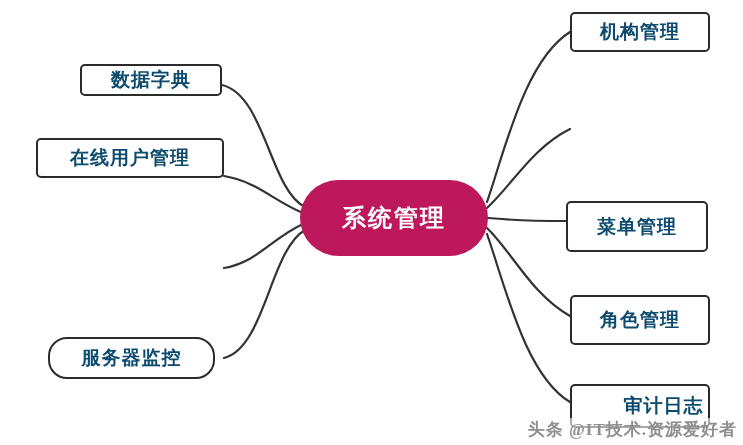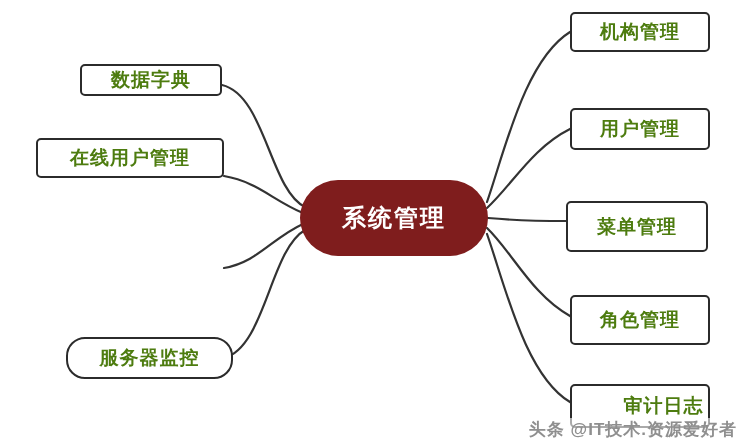--- a/index.html
+++ b/index.html
@@ -32,21 +32,21 @@
   .node {
     position: absolute;
     display: flex;
     align-items: center;
     justify-content: center;
     background: #ffffff;
     border: 2.5px solid #2b2b2b;
     border-radius: 5px;
     font-size: 19px;
     font-weight: 700;
-    color: #4d7c0f;
+    color: #0c4a6e;
     letter-spacing: 1px;
     box-sizing: border-box;
     white-space: nowrap;
   }
   .center-node {
     position: absolute;
     left: 300px;
     top: 180px;
     width: 188px;
     height: 76px;
@@ -57,37 +57,38 @@
     border-radius: 40px;
     color: #ffffff;
     font-size: 24px;
     font-weight: 700;
     letter-spacing: 2px;
   }
   
   .n-data-dict   { left: 80px;  top: 64px;  width: 142px; height: 32px; }
   .n-online-user { left: 36px;  top: 138px; width: 188px; height: 40px; }
   .n-online-task { left: 36px;  top: 247px; width: 188px; height: 42px; }
-  .n-server-mon  { left: 66px;  top: 337px; width: 167px; height: 42px; border-radius: 19px; }
+  .n-server-mon  { left: 48px;  top: 337px; width: 167px; height: 42px; border-radius: 19px; }
   
   .n-org   { left: 570px; top: 12px;  width: 140px; height: 40px; }
   .n-user  { left: 570px; top: 108px; width: 140px; height: 42px; }
   .n-menu  { left: 566px; top: 201px; width: 142px; height: 51px; }
   .n-role  { left: 570px; top: 295px; width: 140px; height: 50px; }
   .n-audit { left: 570px; top: 384px; width: 140px; height: 44px; padding-left: 47px; }
   .watermark {
     position: absolute;
     right: 6px;
     bottom: 4px;
     font-size: 17px;
     font-weight: 600;
     color: #8f8f8f;
     letter-spacing: 1px;
     background: rgba(255,255,255,0.6);
     padding-left: 4px;
+    font-family: Liberation Serif, serif;
   }
 </style>
 </head>
 <body>
 
 <div class="canvas">
 
   <svg class="connectors" viewBox="0 0 743 445" xmlns="http://www.w3.org/2000/svg" style="color: rgb(51, 51, 51);">
 
     <path d="M222,85 C265,95 270,190 305,207"></path>
@@ -95,27 +96,26 @@
     <path d="M224,268 C258,262 272,238 303,224"></path>
     <path d="M224,358 C265,348 270,250 305,230"></path>
 
     <path d="M487,202 C505,150 525,60 570,32"></path>
     <path d="M487,208 C512,185 532,148 570,129"></path>
     <path d="M488,218 C510,220 535,221 566,221"></path>
     <path d="M487,228 C512,252 532,295 570,316"></path>
     <path d="M487,234 C505,285 525,375 570,402"></path>
   </svg>
 
-  <div class="center-node" style="background: #7f1d1d; color: rgb(255, 255, 255);">系统管理</div>
+  <div class="center-node" style="background: #be185d; color: rgb(255, 255, 255);">系统管理</div>
 
   <div class="node n-data-dict">数据字典</div>
   <div class="node n-online-user">在线用户管理</div>
   <div class="node n-server-mon">服务器监控</div>
 
   <div class="node n-org">机构管理</div>
-  <div class="node n-user">用户管理</div>
   <div class="node n-menu">菜单管理</div>
   <div class="node n-role">角色管理</div>
   <div class="node n-audit">审计日志</div>
 
   <div class="watermark">头条 @IT技术.资源爱好者</div>
 
 </div>
 
 </body></html>

